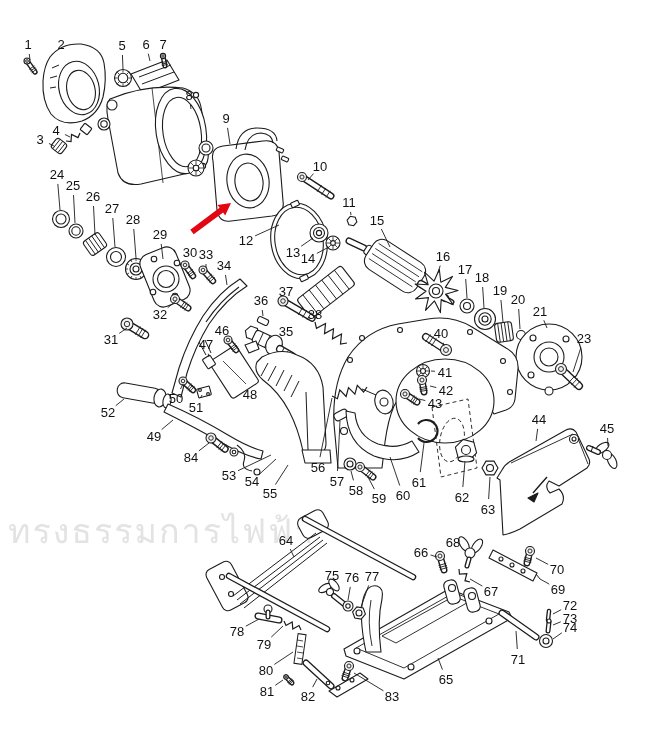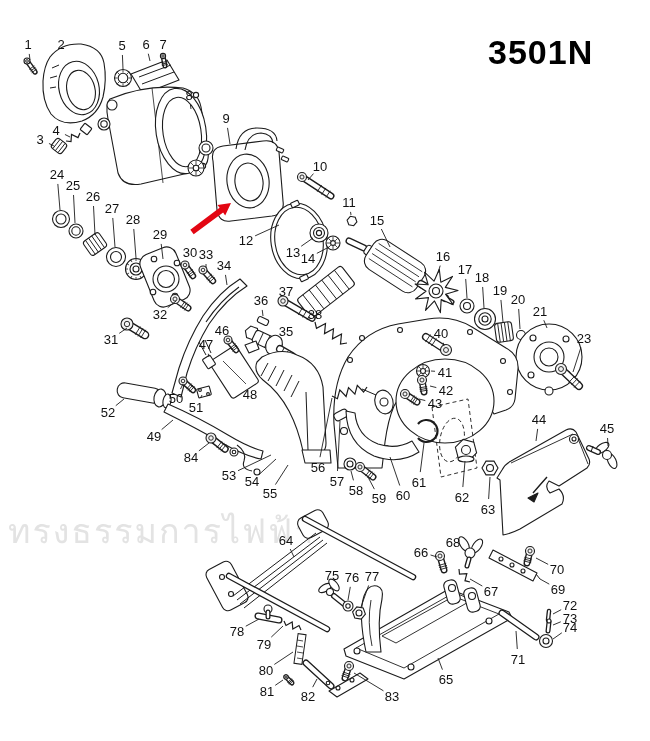--- a/index.html
+++ b/index.html
@@ -713,14 +713,13 @@
         <text x="267" y="691" text-anchor="middle" dominant-baseline="central" fill="#111111" class="plabel">81</text>
         <line x1="312.6788772041903" y1="687.1621208365294" x2="317" y2="679" stroke="#1c1c1c" stroke-width="0.9"></line>
         <text x="308" y="696" text-anchor="middle" dominant-baseline="central" fill="#111111" class="plabel">82</text>
         <line x1="383.4449992098177" y1="690.8219732059423" x2="354" y2="673" stroke="#1c1c1c" stroke-width="0.9"></line>
         <text x="392" y="696" text-anchor="middle" dominant-baseline="central" fill="#111111" class="plabel">83</text>
         <line x1="198.89352217376327" y1="450.8605938648508" x2="209" y2="443" stroke="#1c1c1c" stroke-width="0.9"></line>
         <text x="191" y="457" text-anchor="middle" dominant-baseline="central" fill="#111111" class="plabel">84</text>
       </g>
       <polygon points="193.7,234.3 223.1,212.5 225.2,215.4 231.0,203.0 217.5,204.9 219.6,207.8 190.3,229.7" fill="#e30613" stroke="none"></polygon>
     </svg>
-  <div class="model-title" style="color: rgb(0, 0, 0);">3501N</div>
 </div>
 
 </body></html>

